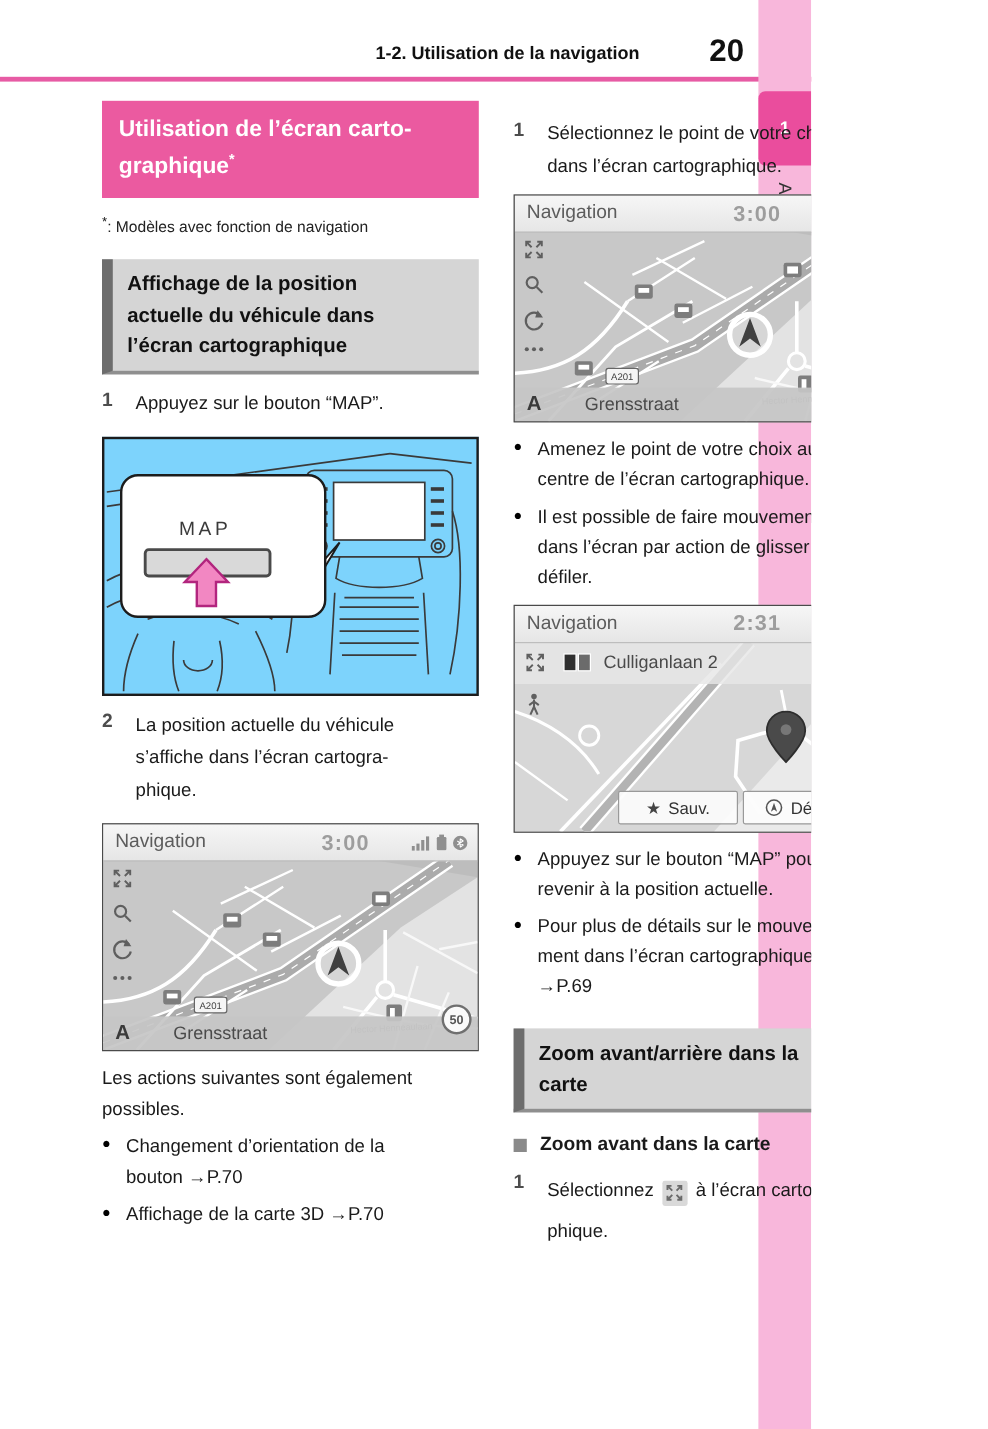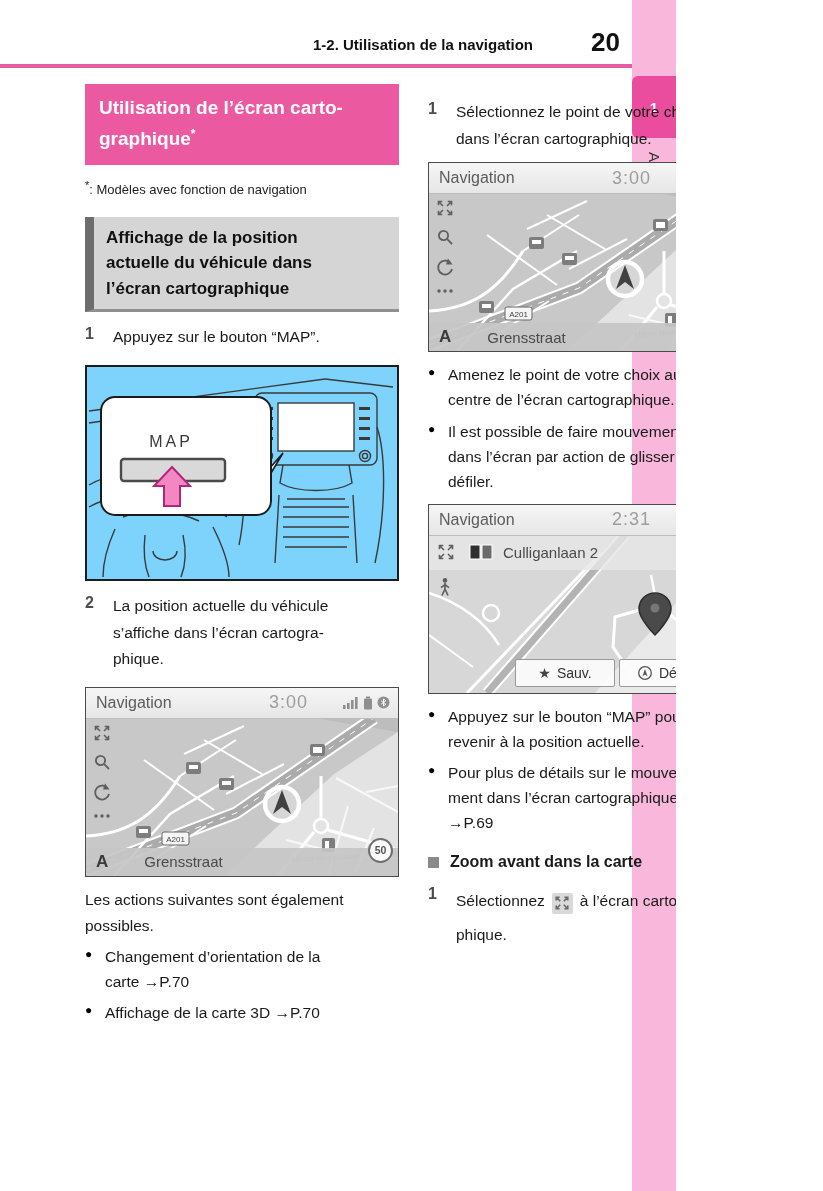--- a/index.html
+++ b/index.html
@@ -55,21 +55,21 @@
   
   .illus{margin-top:14px;width:310px;height:212px;border:2px solid #1c1c1c;background:#7dd3fc;position:relative;}
 
   
   .shot{margin-top:14px;width:312px;height:188px;border:1px solid #4a4a4a;position:relative;
         overflow:hidden;background:#c8c8c8;}
   .shot-top{position:absolute;top:0;left:0;right:0;height:30px;z-index:6;
             background:linear-gradient(#f6f6f6,#e6e6e6);border-bottom:1px solid #bdbdbd;
             display:flex;align-items:center;}
   .shot-title{margin-left:10px;font-size:16px;color:#5c5c5c;}
-  .shot-clock{position:absolute;right:90px;font-size:18px;color:#9d9d9d;letter-spacing:1px;font-weight:normal;}
+  .shot-clock{position:absolute;right:90px;font-size:18px;color:#9d9d9d;letter-spacing:1px;font-weight:bold;}
   .shot-status{position:absolute;right:8px;top:0;height:30px;display:flex;gap:4px;align-items:center;}
   .shot-map{position:absolute;top:30px;left:0;}
   .shot-toolbar{position:absolute;left:0;top:36px;width:32px;z-index:5;display:flex;
                 flex-direction:column;align-items:center;gap:11px;}
   .shot-bottom{position:absolute;left:0;right:0;bottom:0;height:28px;z-index:5;
                background:rgba(197,197,197,0.92);display:flex;align-items:center;}
   .logo-a{margin-left:10px;font-size:17px;font-weight:bold;color:#3a3a3a;}
   .street{margin-left:36px;font-size:15px;color:#4a4a4a;}
   .speed-badge{position:absolute;right:5px;bottom:13px;width:21px;height:21px;border-radius:50%;
                border:2.5px solid #6f6f6f;background:#fafafa;display:flex;align-items:center;
@@ -280,21 +280,21 @@
         <span>50</span>
       </div>
     </div>
 
     <div class="para preline">Les actions suivantes sont également
 possibles.</div>
 
     <div class="bullet-item">
       <span class="dot">●</span>
       <span class="bullet-text preline">Changement d’orientation de la
-carte →P.70</span>
+bouton →P.70</span>
     </div>
     <div class="bullet-item">
       <span class="dot">●</span>
       <span class="bullet-text preline">Affichage de la carte 3D →P.70</span>
     </div>
   </div>
 
   <div class="col col-right">
 
 
@@ -516,20 +516,22 @@
 revenir à la position actuelle.</span>
       </div>
       <div class="bullet-item">
         <span class="dot">●</span>
         <span class="bullet-text preline">Pour plus de détails sur le mouve-
 ment dans l’écran cartographique:
 →P.69</span>
       </div>
     </div>
 
+    <div class="gray-head preline" style="margin-top:22px;">Zoom avant/arrière dans la
+carte</div>
 
     <div class="subhead">
       <span class="sq-bullet"></span>
       <span>Zoom avant dans la carte</span>
     </div>
 
     <div class="step" style="margin-top:13px;">
       <div class="step-num">1</div>
       <div class="step-text" style="line-height:2.15;">
         <span class="preline">Sélectionnez</span><span class="inline-expand">

